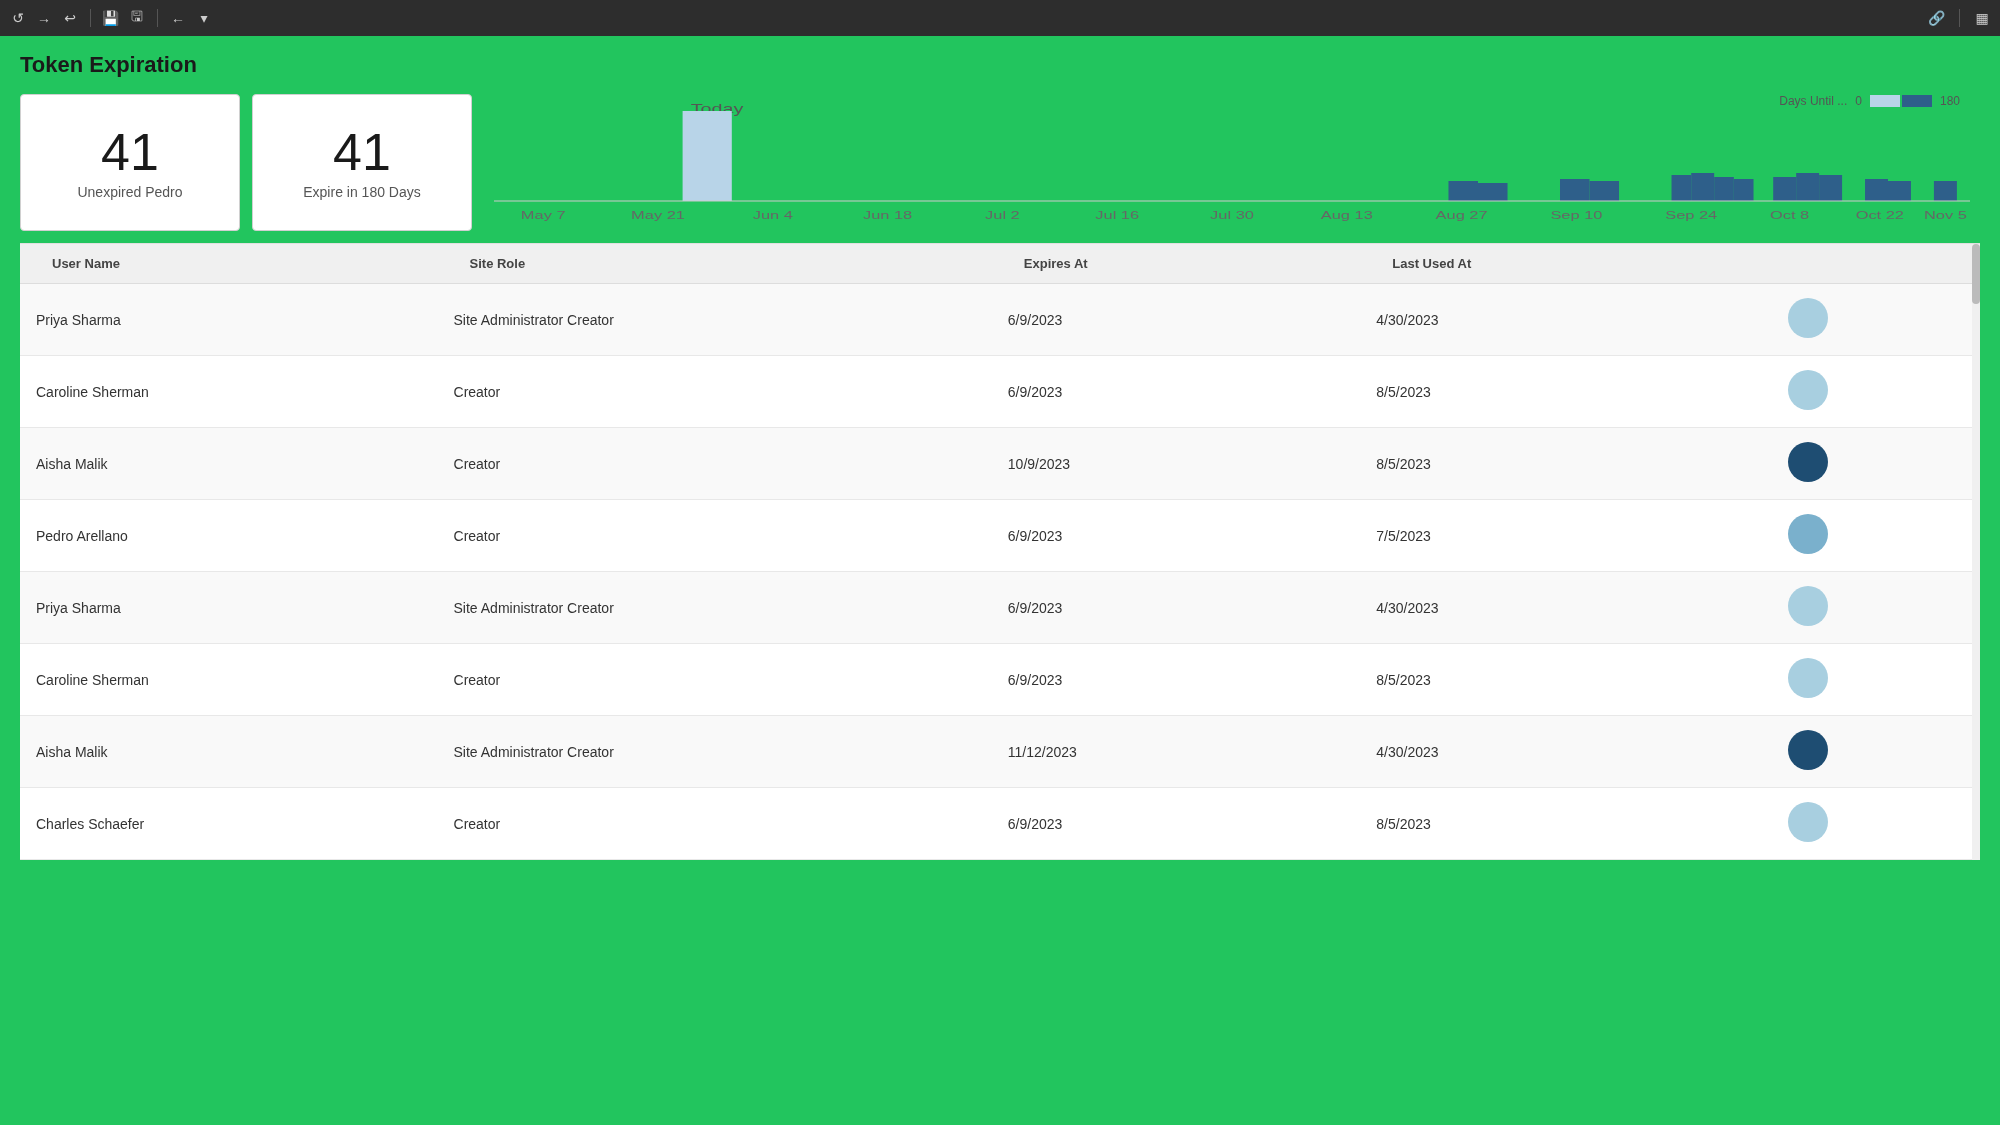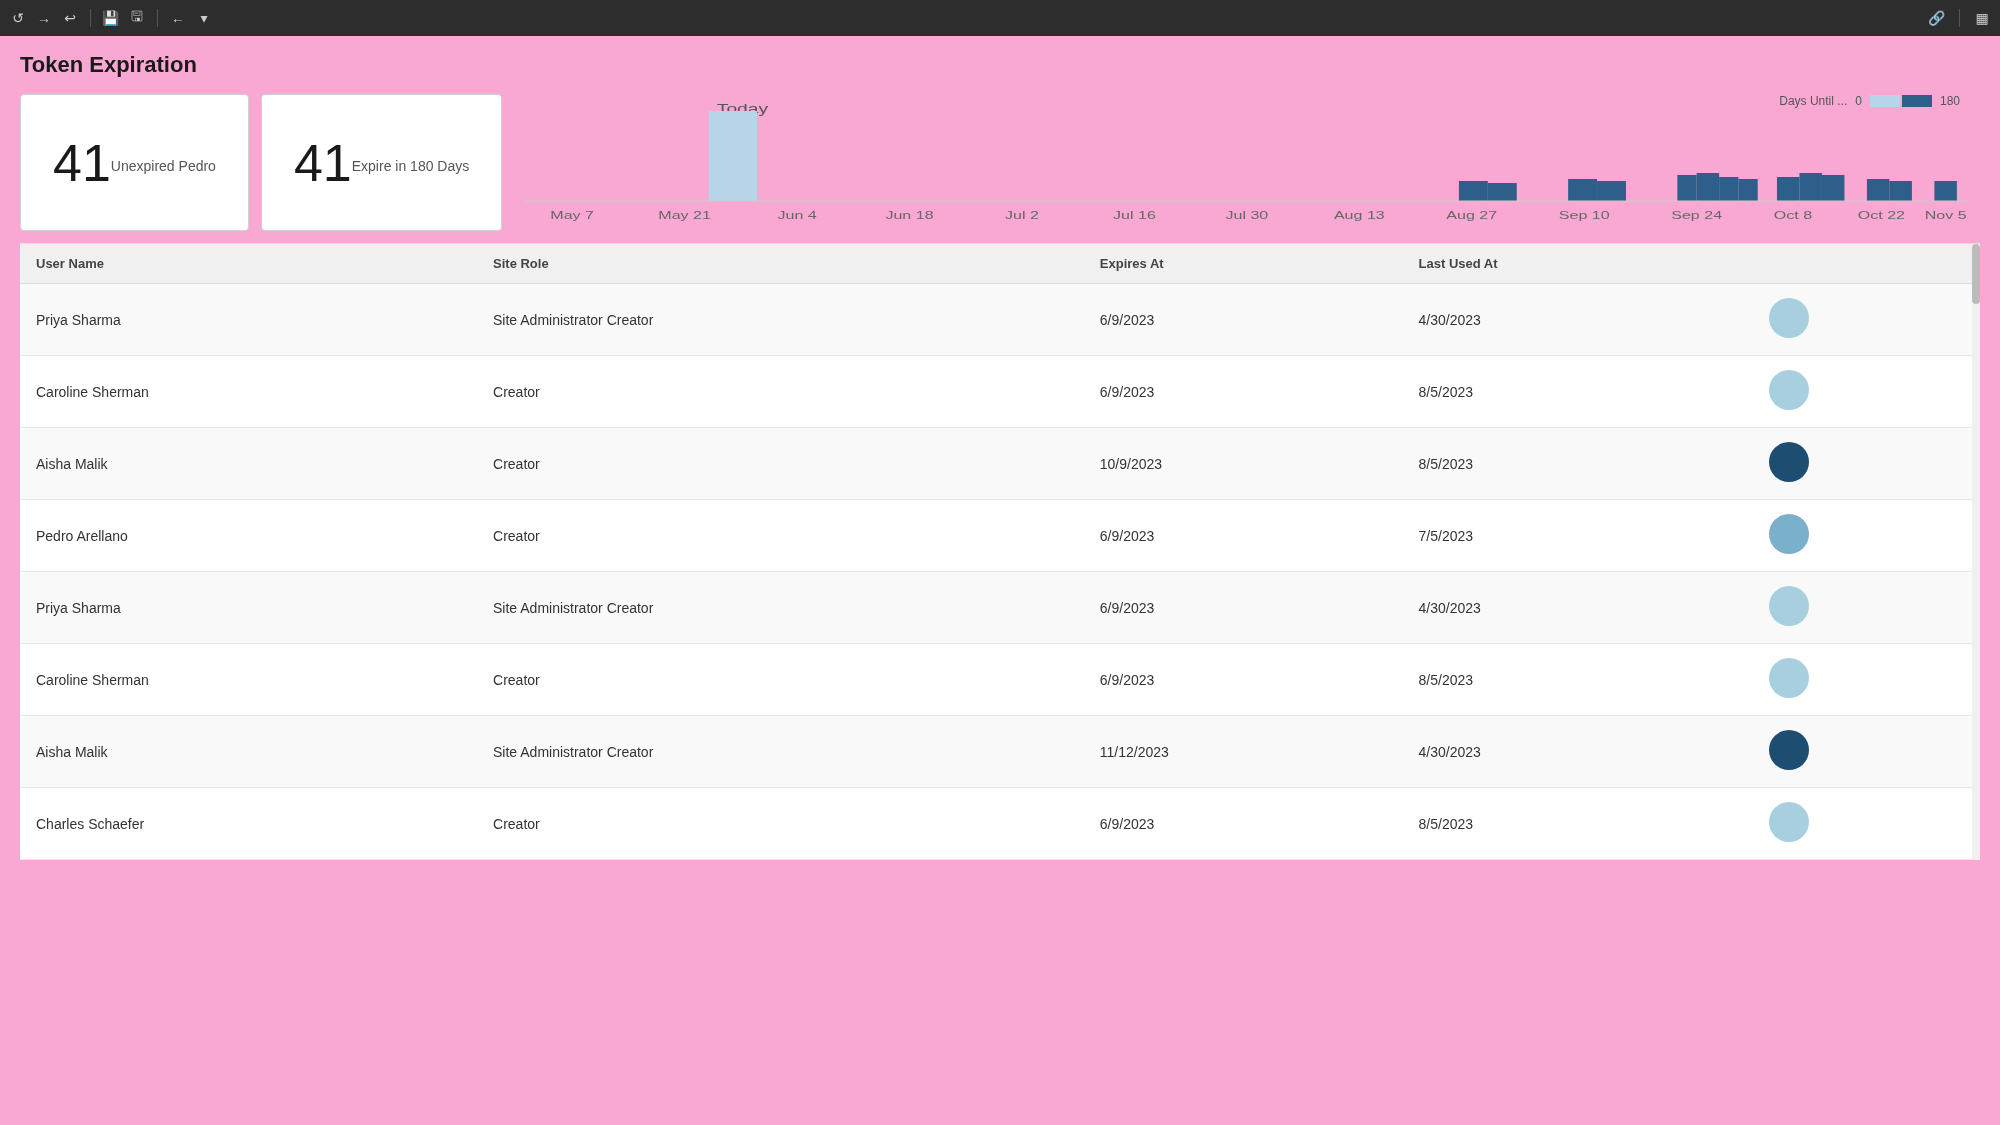--- a/index.html
+++ b/index.html
@@ -38,21 +38,21 @@
     .toolbar-spacer { flex: 1; }
     .toolbar-right {
       display: flex;
       align-items: center;
       gap: 8px;
     }
 
     
     .main {
       padding: 16px 20px;
-      background: #f9a8d4;
+      background: #22c55e;
       min-height: calc(100vh - 36px);
     }
 
     
     .page-title {
       font-size: 22px;
       font-weight: 600;
       color: #1a1a1a;
       margin-bottom: 16px;
     }
@@ -66,21 +66,21 @@
       border-bottom: 1px solid #e0e0e0;
       padding-bottom: 12px;
     }
 
     .stat-card {
       background: #fff;
       border: 1px solid #d0d0d0;
       border-radius: 4px;
       padding: 24px 32px;
       display: flex;
-      flex-direction: row;
+      flex-direction: column;
       align-items: center;
       justify-content: center;
       min-width: 220px;
       margin-right: 12px;
     }
     .stat-number {
       font-size: 52px;
       font-weight: 300;
       color: #1a1a1a;
       line-height: 1;
@@ -136,21 +136,21 @@
     .data-table {
       width: 100%;
       border-collapse: collapse;
       margin-top: 0;
     }
     .data-table thead tr {
       background: #f0f0f0;
       border-bottom: 1px solid #ddd;
     }
     .data-table thead th {
-      padding: 12px 16px;
+      padding: 12px 32px;
       text-align: left;
       font-size: 13px;
       font-weight: 600;
       color: #444;
     }
     .data-table tbody tr {
       border-bottom: 1px solid #e8e8e8;
       margin-top: 8px;
     }
     .data-table tbody tr:nth-child(odd) {

